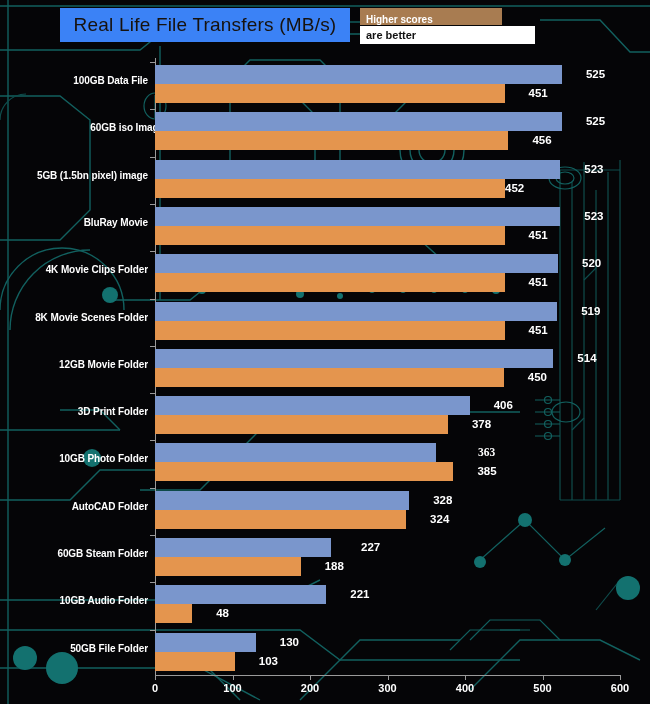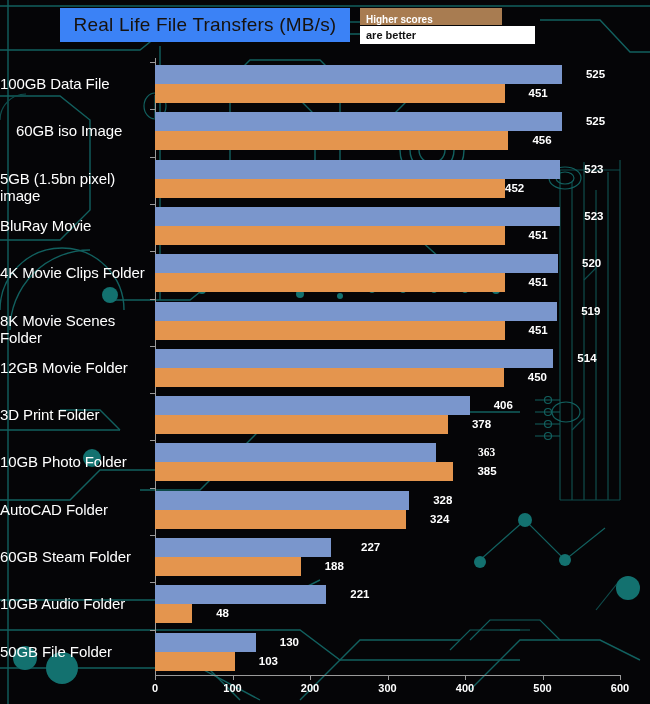--- a/index.html
+++ b/index.html
@@ -45,22 +45,22 @@
     position:absolute;left:155px;top:675px;width:465px;height:1px;
     background:#9a9a9a;
   }
   .ytick{position:absolute;left:150px;width:5px;height:1px;background:#9a9a9a;}
   .xtick{position:absolute;top:675px;width:1px;height:5px;background:#9a9a9a;}
   .xlabel{
     position:absolute;top:682px;font-size:11px;font-weight:bold;color:#ffffff;
     text-align:center;width:40px;
   }
   .cat-label{
-    position:absolute;right:auto;left:0;width:148px;text-align:left;
-    font-size:15px;font-weight:normal;color:#ffffff;
+    position:absolute;right:auto;left:0;width:148px;text-align:right;
+    font-size:10px;font-weight:bold;color:#ffffff;
     letter-spacing:-0.1px;
   }
   .bar{position:absolute;height:19px;}
   .bar.write{background:#7a96cc;}
   .bar.read{background:#e4954e;}
   .bar-val{
     position:absolute;font-size:11.5px;font-weight:bold;color:#ffffff;
     white-space:nowrap;line-height:19px;padding-left:4px;margin-left:20px;
   }
 

